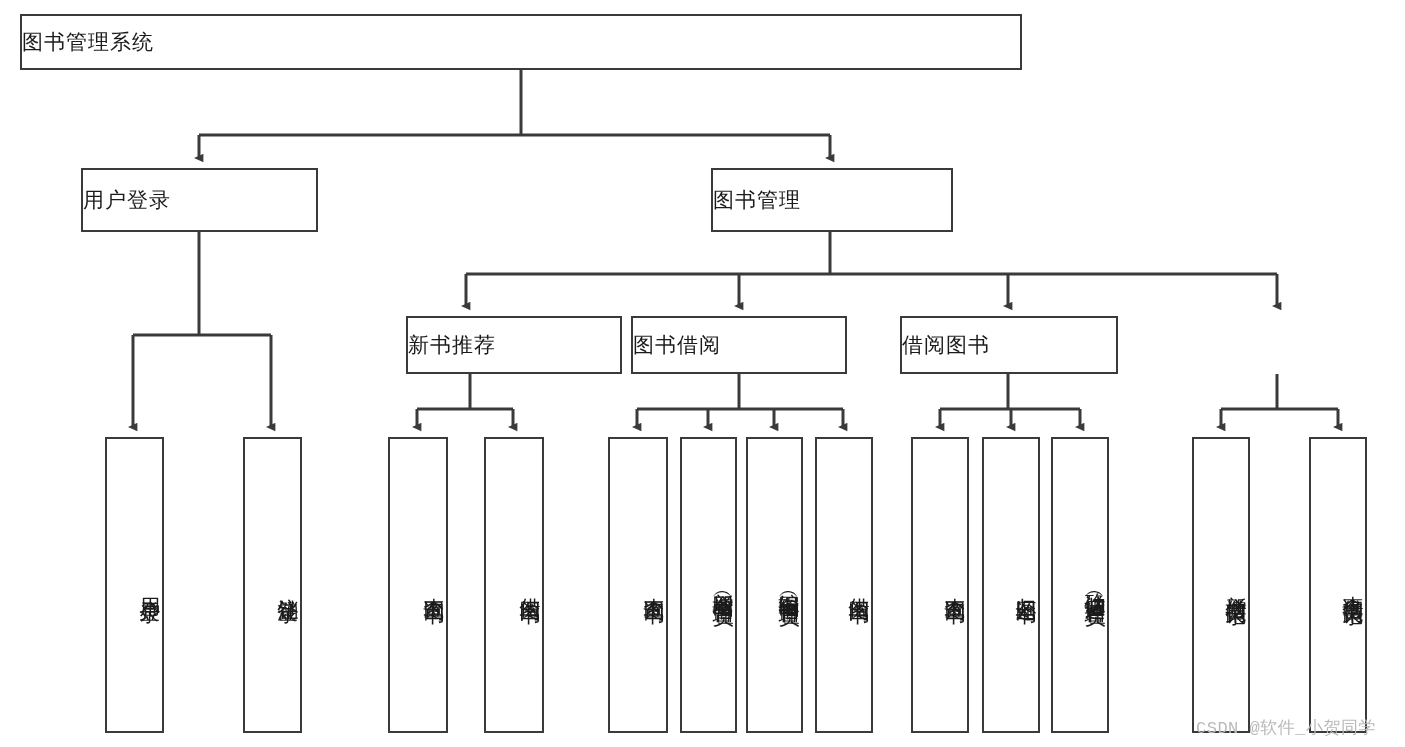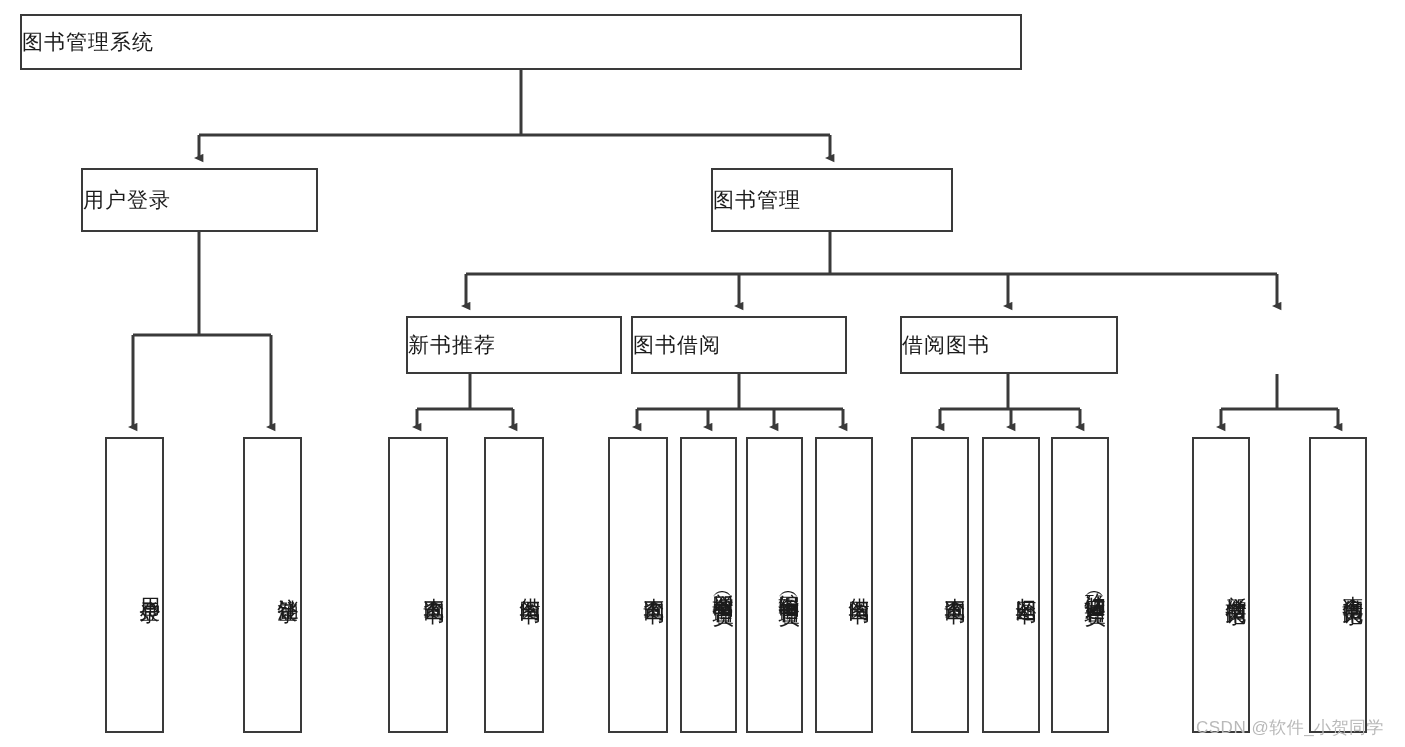--- a/index.html
+++ b/index.html
@@ -172,15 +172,15 @@
   <div class="node vert" id="leaf-10" style="left: 1051px; top: 437px; width: 58px; height: 296px;">
       <span class="vtext">确认归还（管理员）</span>
     </div>
   <div class="node vert" id="leaf-11" style="left: 1192px; top: 437px; width: 58px; height: 296px;">
       <span class="vtext">新增借阅记录</span>
     </div>
   <div class="node vert" id="leaf-12" style="left: 1309px; top: 437px; width: 58px; height: 296px;">
       <span class="vtext">查询借阅记录</span>
     </div>
 
-  <div class="watermark" id="watermark" style="left: 1196px; top: 716px; color: rgb(185, 185, 185);">CSDN @软件_小贺同学</div>
+  <div class="watermark" id="watermark" style="left: 1196px; top: 716px; color: rgb(185, 185, 185); font-family: Liberation Mono, monospace;">CSDN @软件_小贺同学</div>
 
 </div>
 
 </body></html>

